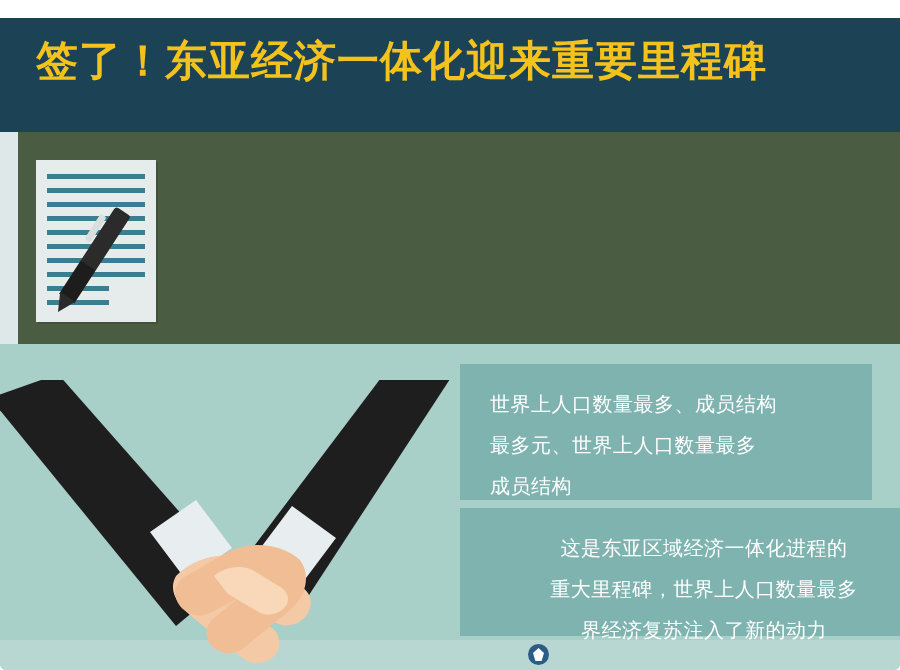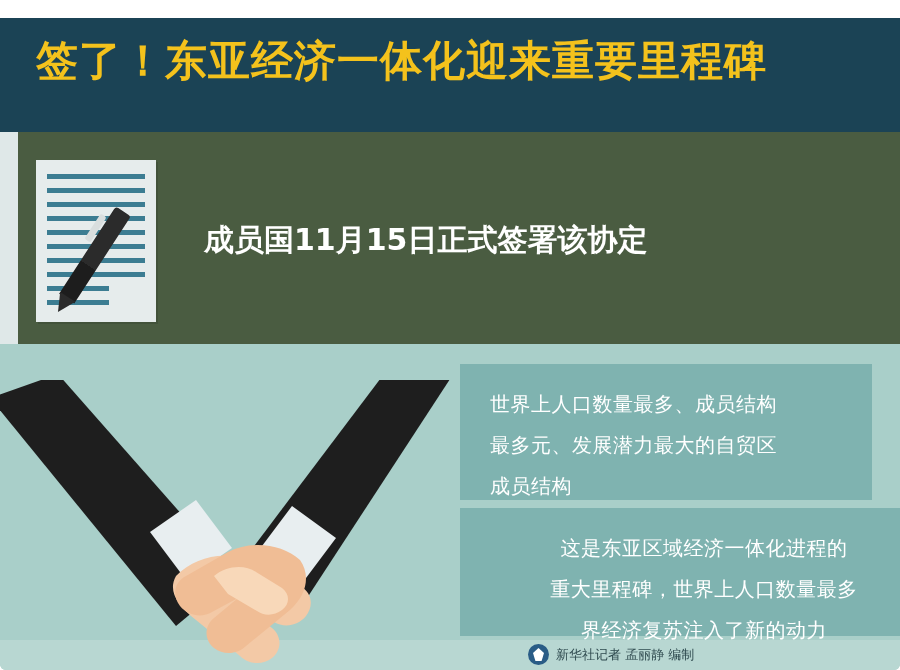--- a/index.html
+++ b/index.html
@@ -220,21 +220,20 @@
     <div class="line" style="top:84px"></div>
     <div class="line" style="top:98px"></div>
     <div class="line" style="top:112px"></div>
     <div class="line short" style="top:126px"></div>
     <div class="line short" style="top:140px"></div>
   </div>
   <div class="pen"></div>
   <div class="pen-clip"></div>
 
   <div class="headline-block">
-    <div class="headline-line">成员国11月15日正式签署该协定</div>
   </div>
 
   <div class="lower-area"></div>
   <div class="lower-area-bottom"></div>
 
   <svg class="hand-svg" width="470" height="290" viewBox="0 0 470 290">
 
     <path d="M -10 18 L 58 -6 L 236 196 L 176 246 Z" fill="#1e1e1e"></path>
 
     <path d="M 150 152 L 196 120 L 232 168 L 186 200 Z" fill="#e8eef0"></path>
@@ -245,28 +244,27 @@
 
     <path d="M 176 196 C 196 176 226 170 252 182 L 300 206 C 312 212 314 226 306 236 C 298 246 284 248 274 242 L 246 228 L 272 248 C 282 256 282 270 272 278 C 262 286 248 284 240 276 L 196 240 C 176 224 168 210 176 196 Z" fill="#f3c9a6"></path>
 
     <path d="M 300 180 C 282 164 252 160 228 172 L 186 196 C 174 202 172 216 180 226 C 188 236 202 238 212 232 L 238 218 L 214 238 C 204 246 204 260 214 268 C 224 276 238 274 246 266 L 290 230 C 308 214 310 194 300 180 Z" fill="#f0bd95"></path>
 
     <path d="M 214 196 C 226 186 244 184 256 192 L 282 208 C 290 214 290 224 282 230 C 274 236 264 236 257 231 L 228 214 Z" fill="#f8d8b9"></path>
   </svg>
 
   <div class="panel panel-1">
     <p>世界上人口数量最多、成员结构</p>
-    <p>最多元、发展潜力最大的自贸区</p>
+    <p>最多元、世界上人口数量最多</p>
     <p>成员结构</p>
   </div>
 
   <div class="panel panel-2">
     <p>这是东亚区域经济一体化进程的</p>
     <p>重大里程碑，世界上人口数量最多</p>
     <p>界经济复苏注入了新的动力</p>
   </div>
 
   <div class="credit">
     <div class="credit-logo"></div>
-    <div class="credit-text">新华社记者 孟丽静 编制</div>
   </div>
 
 </div>
 
 </body></html>

